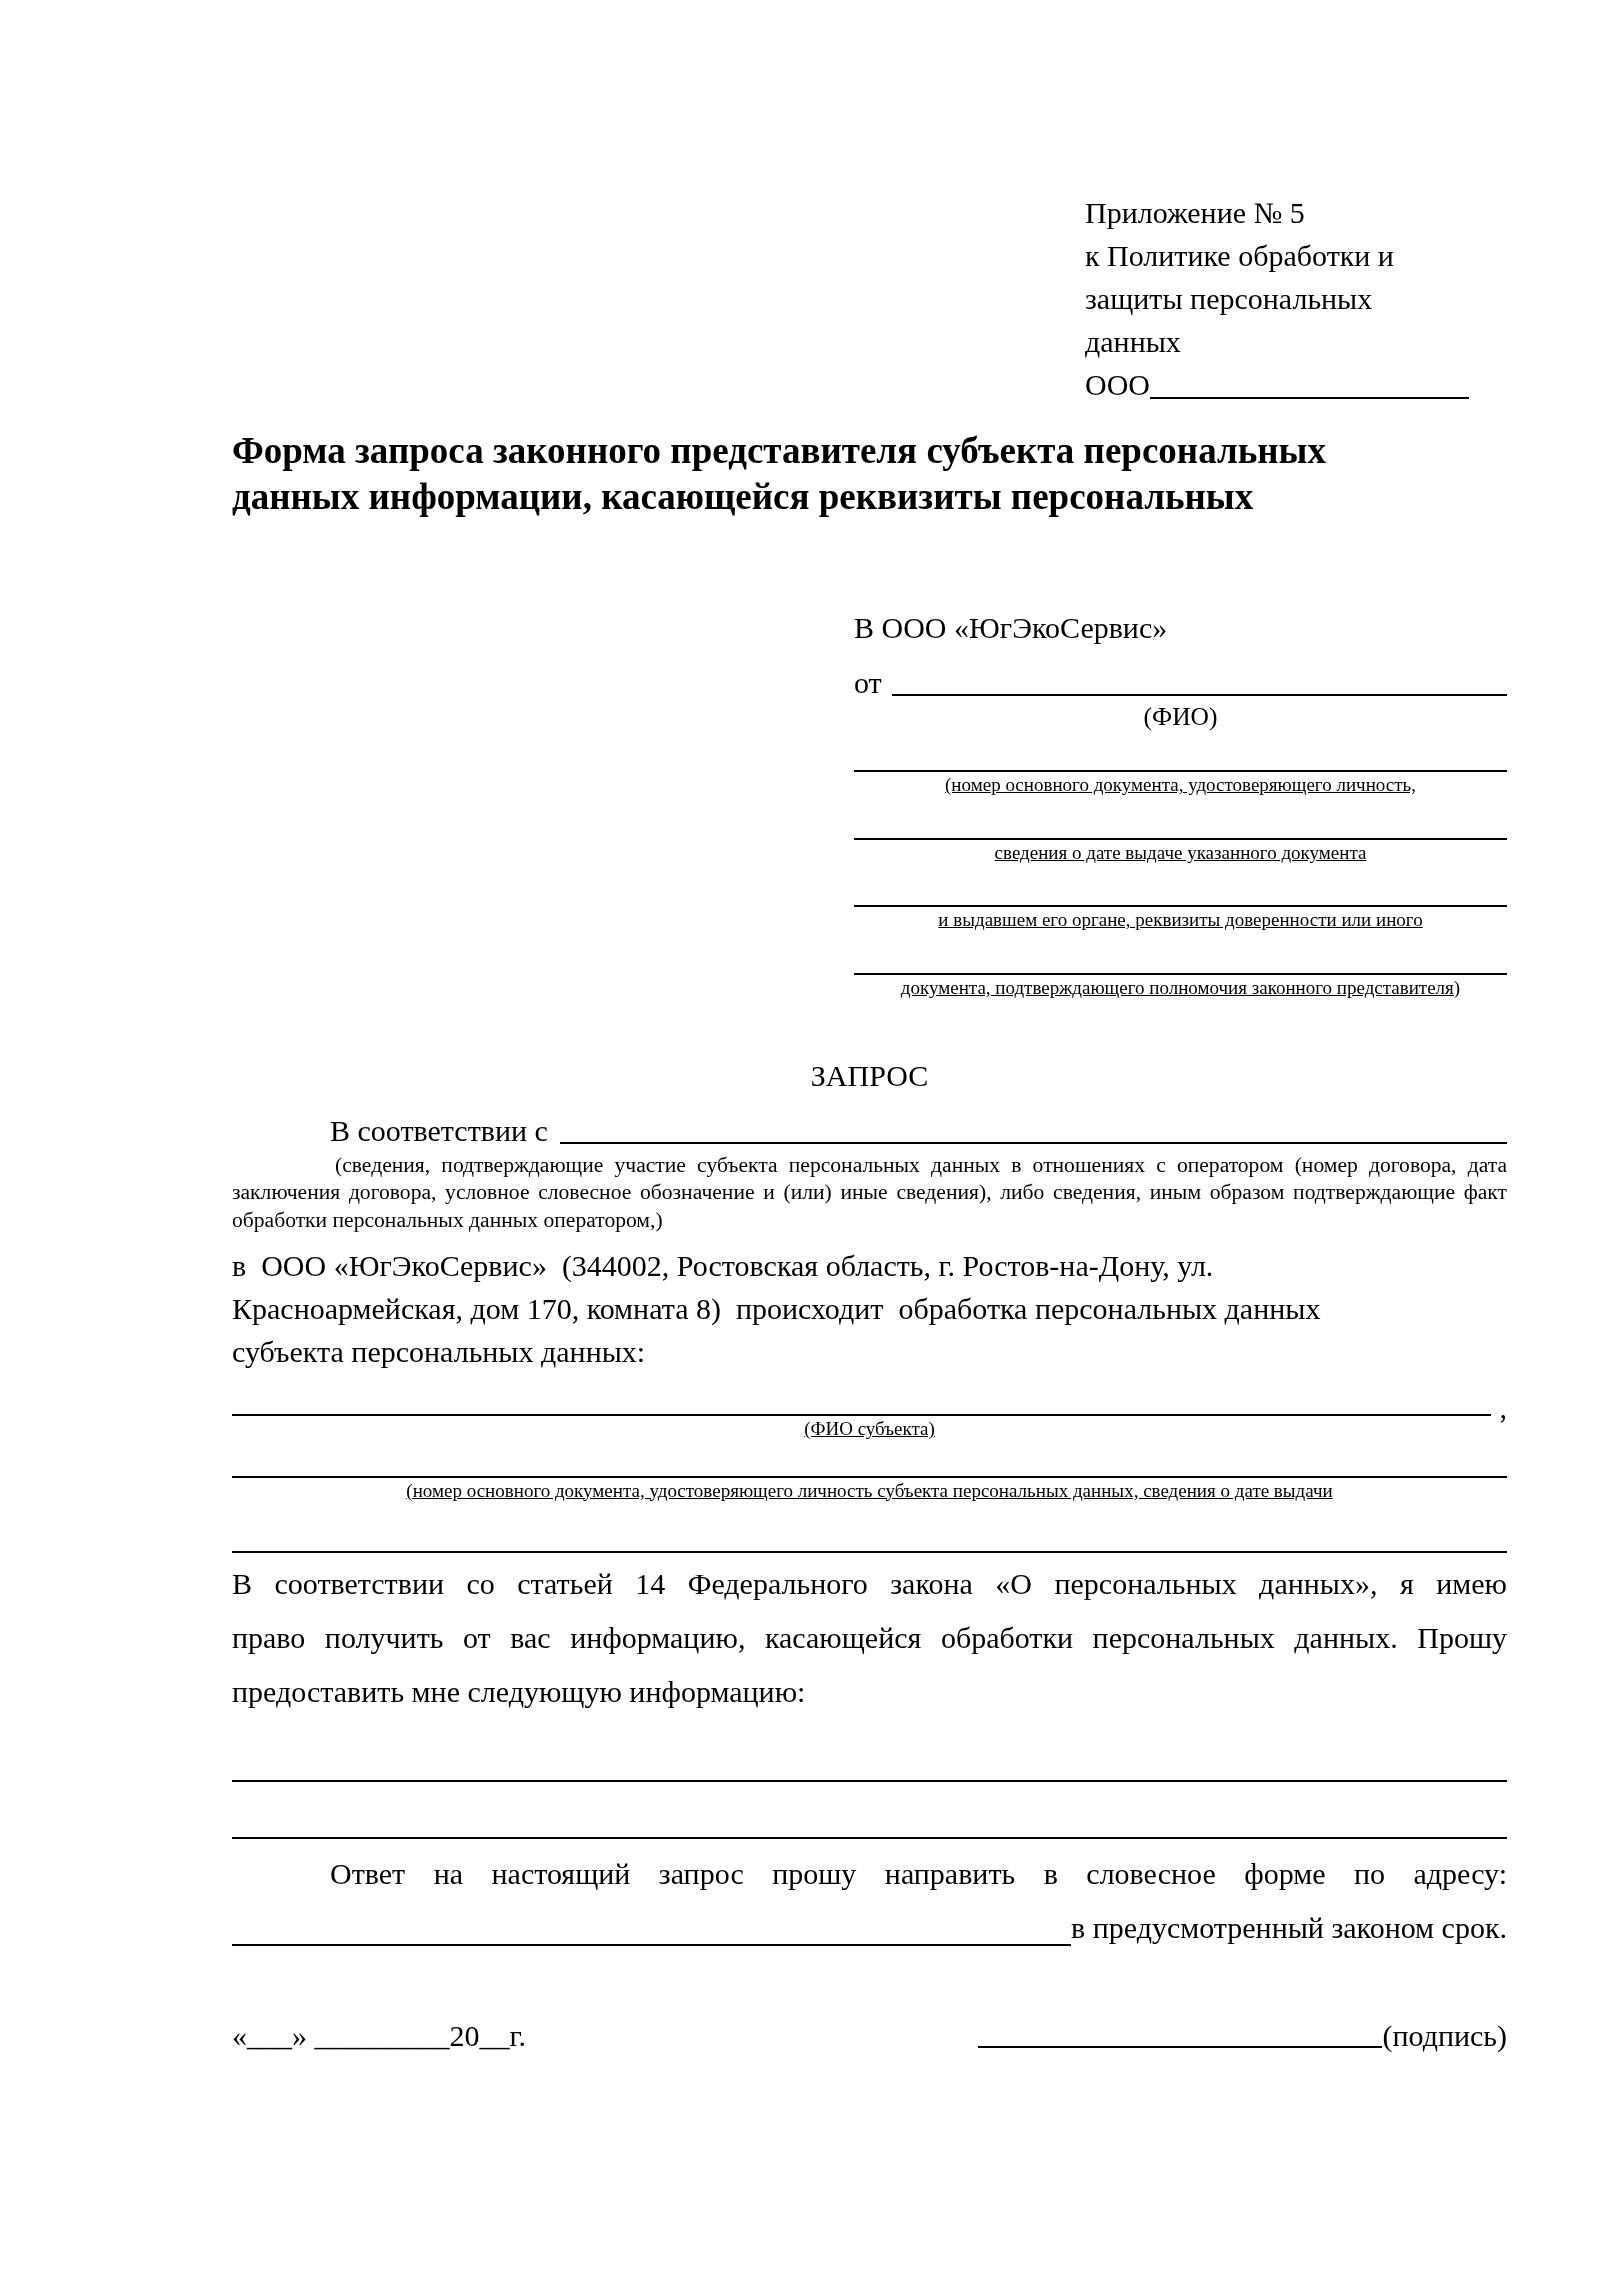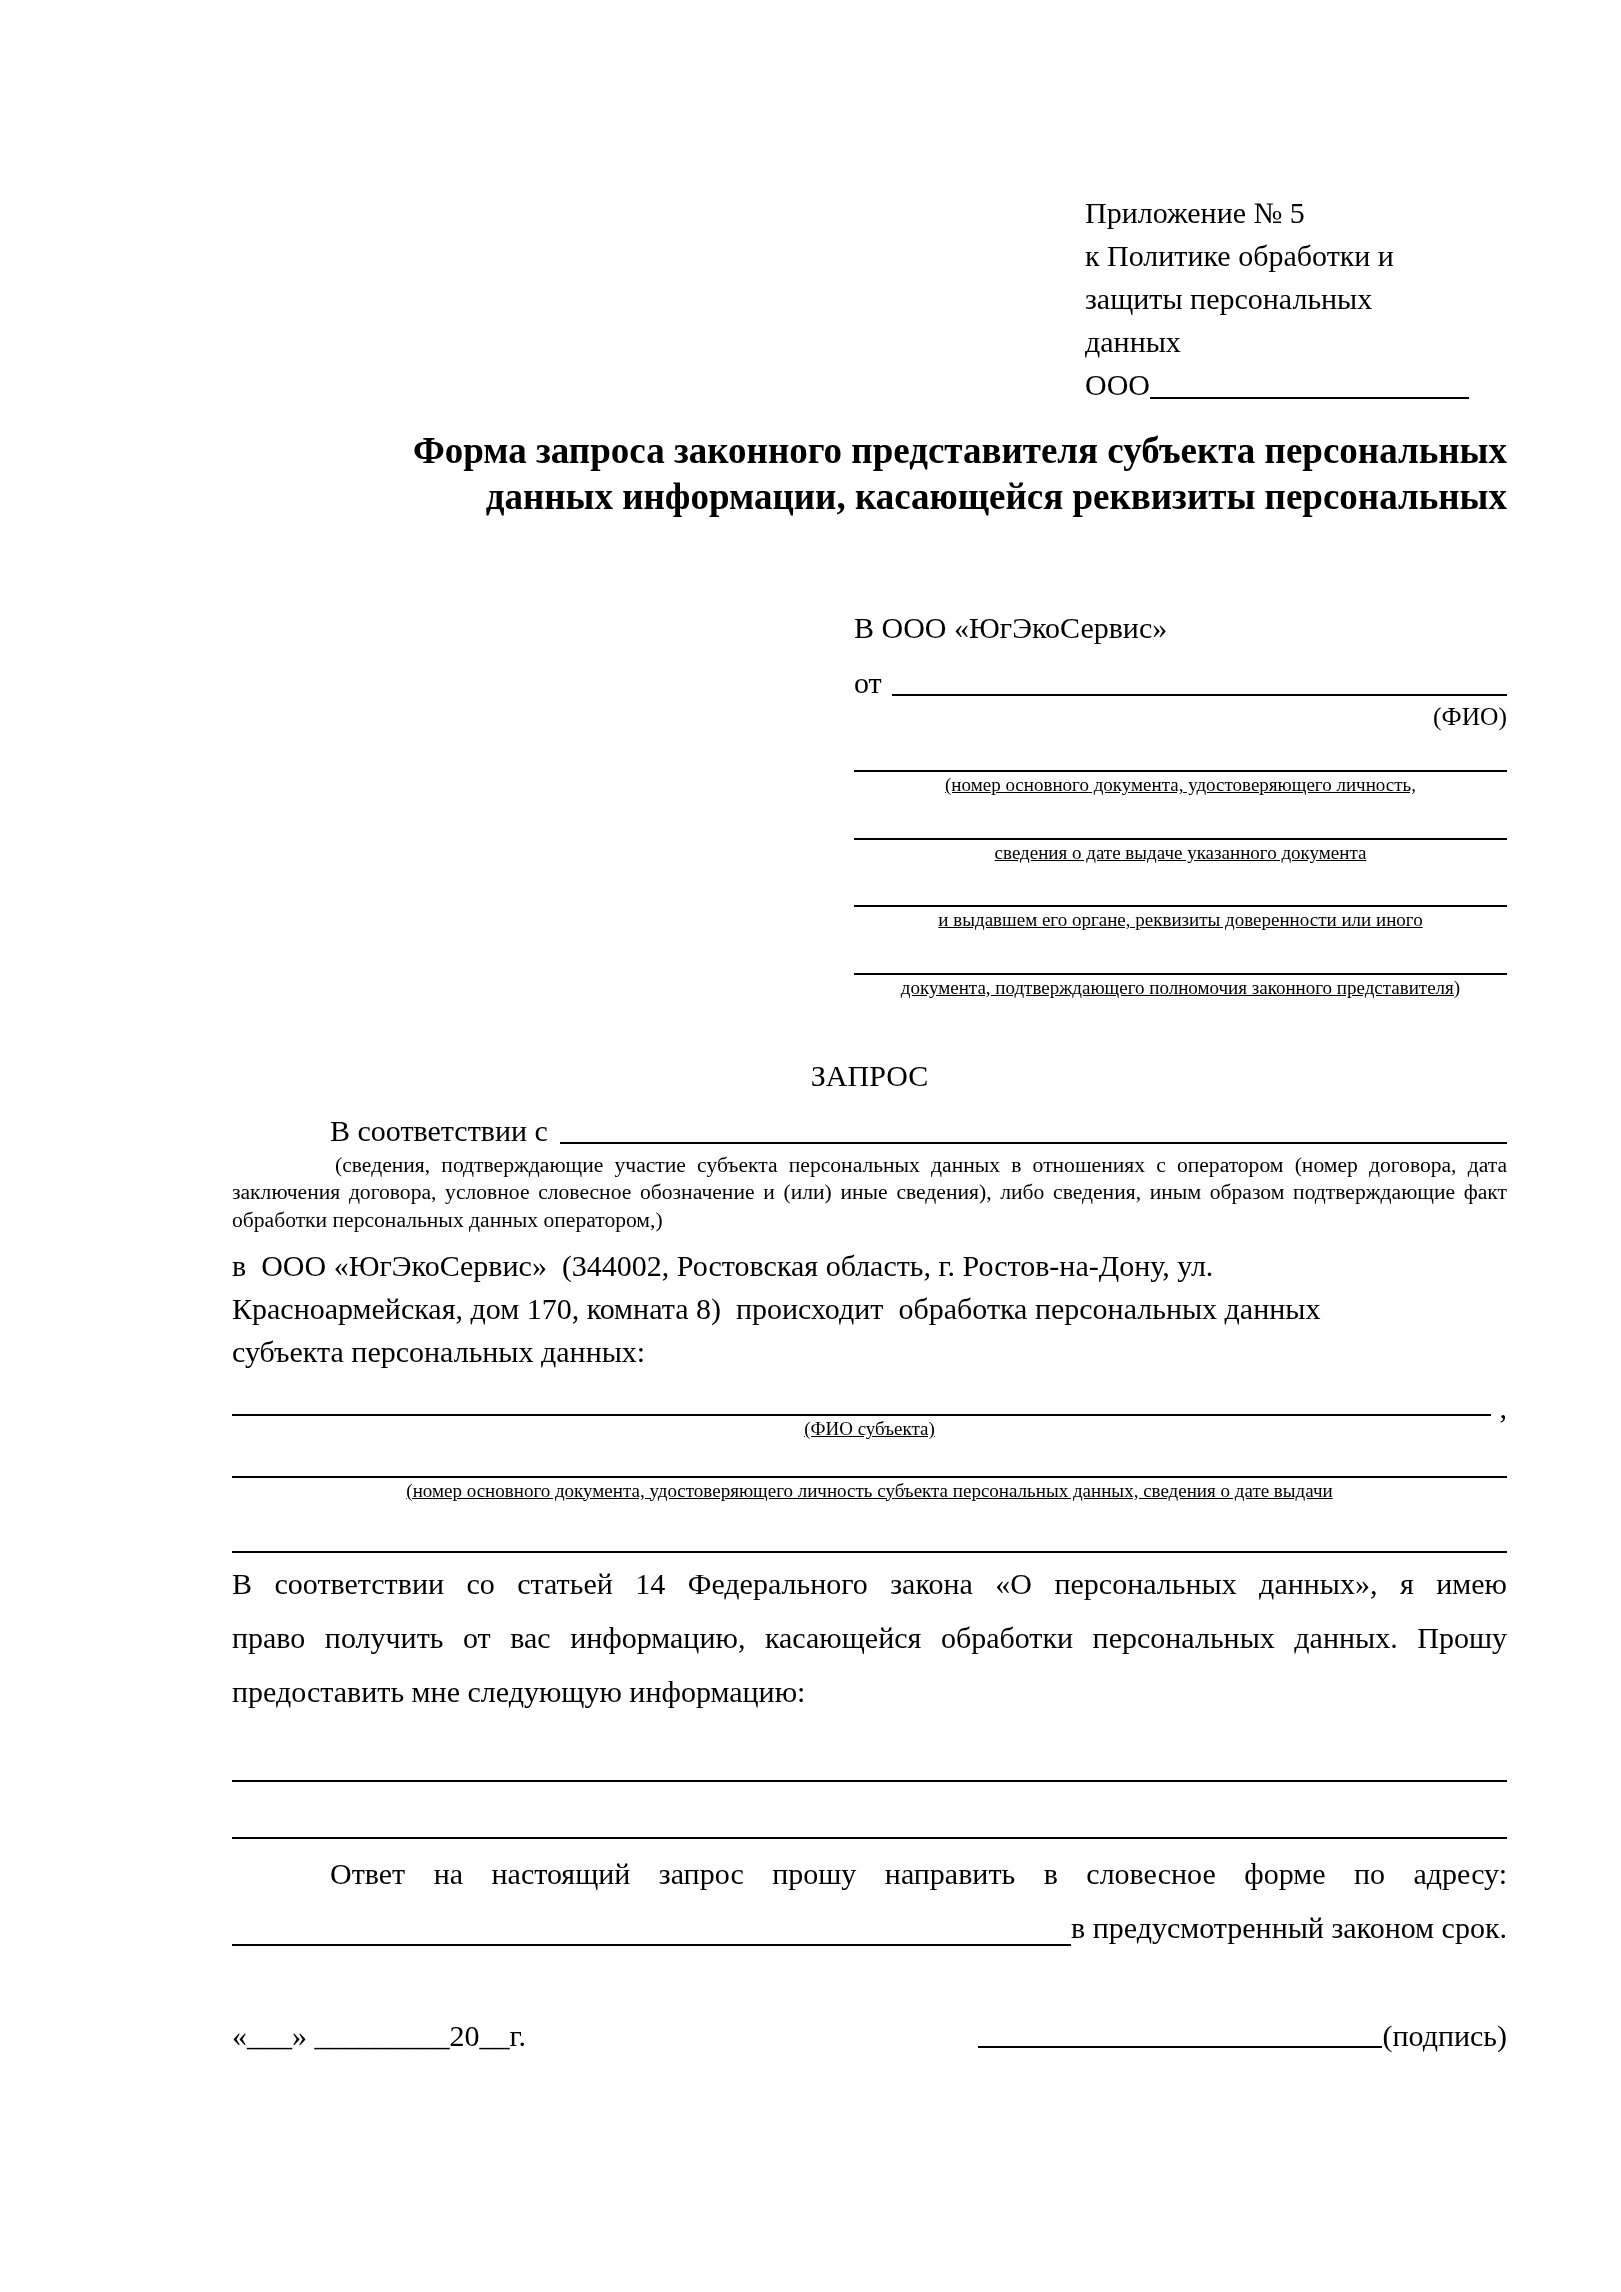--- a/index.html
+++ b/index.html
@@ -16,28 +16,28 @@
     padding:191px 114px 0 232px;
   }
   .u { border-bottom:2px solid #000; }
 
   
   .appendix { margin-left:853px; width:384px; line-height:43px; }
   .appx-ooo { display:flex; }
   .appx-ooo .u { flex:1; margin-bottom:6.9px; }
 
   
-  .doc-title { margin-top:21.6px; text-align:right; font-weight:bold; font-size:37px; line-height:46px; }
+  .doc-title { margin-top:21.6px; text-align:left; font-weight:bold; font-size:37px; line-height:46px; }
 
   
   .addr { margin-left:622px; }
   .addr-to { margin-top:88px; line-height:39px; }
   .from-row { display:flex; margin-top:16.7px; line-height:39px; }
   .from-row .u { flex:1; margin-left:9.8px; margin-bottom:5.9px; }
-  .cap { text-align:right; font-size:25.5px; line-height:29px; }
+  .cap { text-align:center; font-size:25.5px; line-height:29px; }
   .fcap { text-align:center; font-size:19px; line-height:26.5px;text-decoration:underline; }
   .field .fline { border-bottom:2px solid #000; margin-top:39px; }
 
   
   .zapros { text-align:center; margin-top:55px; line-height:39px; }
   .basis-row { display:flex; margin-top:15.7px; line-height:39px; }
   .basis-row .lead { padding-left:98px; white-space:nowrap; }
   .basis-row .u { flex:1; margin-left:11.8px; margin-bottom:5.9px; }
   .fine { font-size:21.6px; line-height:27.4px; margin-top:2px; }
   .jl { text-align:justify; text-align-last:justify; }

